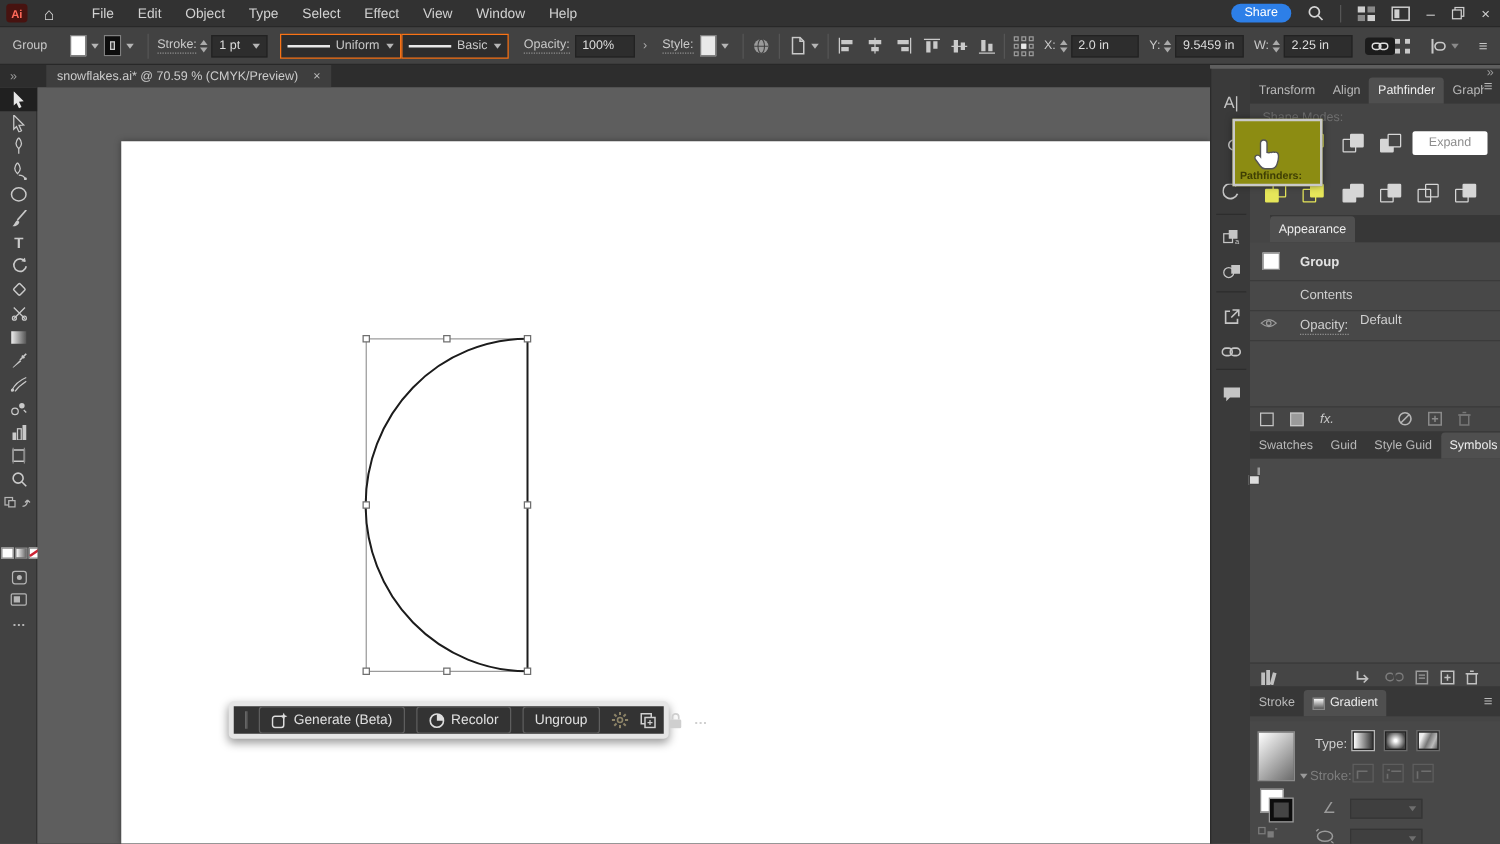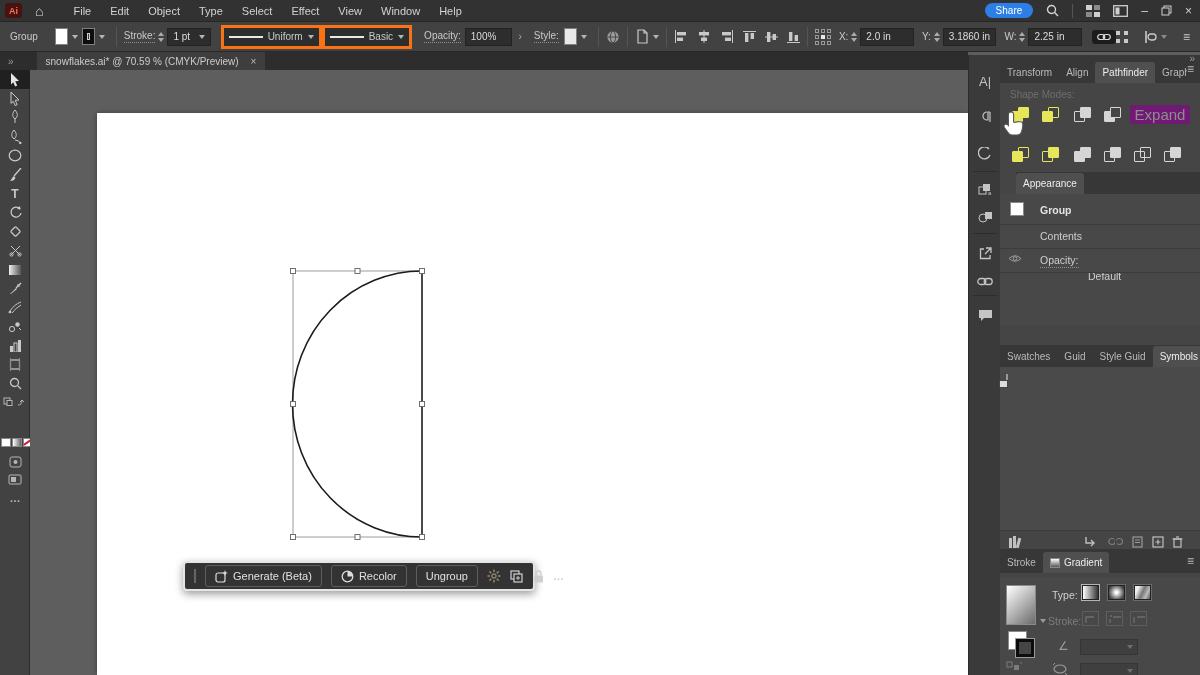--- a/index.html
+++ b/index.html
@@ -25,21 +25,21 @@
   .field{background:#2d2d2d;border:1px solid #222;height:16px;display:flex;align-items:center;padding:0 5px;color:#ddd;white-space:nowrap}
   .ulbl{border-bottom:1px dotted #8f8f8f;padding-bottom:1px;white-space:nowrap}
   .sw{width:15px;height:15px;border:1px solid #808080;background:#fff}
   .sw.stroke-sw{background:#0d0d0d;position:relative}
   .sw.stroke-sw:before{content:"";position:absolute;left:4px;top:4px;right:4px;bottom:4px;background:#3a3a3a;border:1px solid #ccc}
   .tri{width:0;height:0;border-left:3px solid transparent;border-right:3px solid transparent;border-top:4px solid #b5b5b5}
   .stepper{display:flex;flex-direction:column;gap:2px;margin:0 3px}
   .stepper .up{width:0;height:0;border-left:3px solid transparent;border-right:3px solid transparent;border-bottom:4px solid #aaa}
   .stepper .dn{width:0;height:0;border-left:3px solid transparent;border-right:3px solid transparent;border-top:4px solid #aaa}
   .vd{width:1px;height:20px;background:#555;margin:0 7px;flex:none}
-  .linepick{background:#2d2d2d;border:3px solid #f97316;height:18px;display:flex;align-items:center;gap:5px;padding:0 5px}
+  .linepick{background:#2d2d2d;border:1px solid #f97316;height:18px;display:flex;align-items:center;gap:5px;padding:0 5px}
   .linepick .ln{width:34px;height:2px;background:#e8e8e8}
   .refgrid{display:grid;grid-template-columns:repeat(3,4px);grid-template-rows:repeat(3,4px);gap:2px}
   .refgrid i{border:1px solid #9a9a9a;box-sizing:border-box}
   .refgrid i.c{background:#e8e8e8;border-color:#e8e8e8}
   .chainbox{background:#1c1c1c;border-radius:3px;padding:3px 5px}
 
   
   .tabbar{left:0;top:52px;width:968px;height:18px;background:#2d2d2d;display:flex;align-items:center}
   .tabbar .dc{margin-left:8px;color:#9a9a9a;font-size:10px;letter-spacing:1px}
   .doctab{background:#3e3e3e;height:18px;display:flex;align-items:center;gap:12px;padding:0 9px;margin-left:22px;color:#cccccc;font-size:10px}
@@ -54,21 +54,21 @@
   .trio{display:flex;gap:1px}
   .trio i{width:8px;height:7px;border:1px solid #888;background:#fff;position:relative}
   .trio i.g{background:linear-gradient(90deg,#fff,#666)}
   .trio i.n:after{content:"";position:absolute;left:-1px;top:2px;width:10px;height:2px;background:#c23;transform:rotate(-35deg)}
 
   
   .canvas{left:30px;top:70px;width:938px;height:605px;background:#5e5e5e}
   .artboard{left:67px;top:43px;width:871px;height:562px;background:#fff;box-shadow:0 0 5px rgba(0,0,0,.35)}
 
   
-  .ctxbar{left:153px;top:491px;width:352px;height:30px;background:#333;border:2px solid #e5e5e5;border-radius:4px;
+  .ctxbar{left:153px;top:491px;width:352px;height:30px;background:#333;border:4px solid #e5e5e5;border-radius:4px;
           display:flex;align-items:center;gap:9px;padding:0 9px;box-shadow:0 3px 8px rgba(0,0,0,.4)}
   .ctxhandle{width:3px;height:14px;border-left:1px solid #666;border-right:1px solid #666}
   .ctxbtn{border:1px solid #5e5e5e;border-radius:3px;height:20px;display:flex;align-items:center;gap:5px;padding:0 9px;color:#e0e0e0;font-size:11px;white-space:nowrap}
   .ctxico{color:#cfcfcf;display:flex;align-items:center;justify-content:center}
 
   
   .rstrip{left:968px;top:55px;width:32px;height:620px;background:#3a3a3a;border-left:1px solid #2b2b2b}
   .rsicon{position:absolute;left:0;width:32px;height:24px;display:flex;align-items:center;justify-content:center;color:#c5c5c5;font-size:12px}
   .rsdiv{position:absolute;left:4px;width:24px;height:1px;background:#2d2d2d}
 
@@ -77,21 +77,21 @@
   .phead{background:#373737;display:flex;align-items:flex-end;color:#b9b9b9;font-size:10px}
   .ptab{padding:5px 7px;white-space:nowrap}
   .ptab.active{background:#4f4f4f;color:#ededed;border-radius:3px 3px 0 0}
   .pmenu{margin-left:auto;margin-right:6px;color:#bbb;font-size:12px;align-self:center}
   .dim{color:#7d7d7d}
   .pf-ic{position:relative;width:16px;height:14px;color:#d6d6d6}
   .pf-ic .a,.pf-ic .b{position:absolute;width:9px;height:9px;border:1px solid currentColor;border-radius:1px}
   .pf-ic .a{left:0;top:4px}.pf-ic .b{left:6px;top:0}
   .pf-ic .f{background:currentColor}
   .yel{color:#e6e65a !important}
-  .exbtn{background:#701a75;color:#8d8d8d;border-radius:2px;font-size:15px;display:flex;align-items:center;justify-content:center}
+  .exbtn{background:#ffffff;color:#8d8d8d;border-radius:2px;font-size:10px;display:flex;align-items:center;justify-content:center}
   .rowdiv{position:absolute;left:0;width:200px;height:1px;background:#3b3b3b}
   .eye{stroke:#9a9a9a;fill:none}
   .minisw{width:14px;height:14px;background:#fff;border:1px solid #888}
   .symthumb{width:28px;height:28px;border:1px solid #999;background:
       repeating-linear-gradient(180deg,#8f8f8f 0 1.5px,#e6e6e6 1.5px 4.5px);position:relative}
   .symthumb:after{content:"";position:absolute;right:-1px;bottom:-1px;width:7px;height:6px;background:#ddd;border:1px solid #444}
   .gradsw{width:30px;height:40px;border:1px solid #8a8a8a;background:linear-gradient(135deg,#ffffff 0%,#bdbdbd 45%,#6a6a6a 100%)}
   .gtbtn{width:17px;height:15px;border:1px solid #222;outline:1px solid #6a6a6a}
   .gt-lin{background:linear-gradient(90deg,#fff,#333)}
   .gt-rad{background:radial-gradient(circle,#fff 10%,#444 80%)}
@@ -271,21 +271,21 @@
     <span class="stepper">
         <i class="up"></i>
         <i class="dn"></i>
       </span>
     <span class="field" style="width:56px">2.0 in</span>
     <span style="margin-left:8px">Y:</span>
     <span class="stepper">
         <i class="up"></i>
         <i class="dn"></i>
       </span>
-    <span class="field" style="width:56px">3.1860 in</span>
+    <span class="field" style="width:56px">9.5459 in</span>
     <span style="margin-left:8px">W:</span>
     <span class="stepper">
         <i class="up"></i>
         <i class="dn"></i>
       </span>
     <span class="field" style="width:56px">2.25 in</span>
     <span class="chainbox" style="margin-left:10px">
       <svg width="14" height="8" viewBox="0 0 14 8">
           <rect x="0.7" y="1.5" width="7" height="5" rx="2.5" stroke="#ddd" fill="none" stroke-width="1.2"></rect>
           <rect x="6.3" y="1.5" width="7" height="5" rx="2.5" stroke="#ddd" fill="none" stroke-width="1.2"></rect>
@@ -602,24 +602,48 @@
       <div class="rowdiv" style="top:30px"></div>
       <span class="r" style="left:40px;top:36px;color:#cfcfcf;font-size:10.5px">Contents</span>
       <div class="rowdiv" style="top:54px"></div>
       <span class="r" style="left:8px;top:60px">
         <svg width="14" height="9" viewBox="0 0 14 9" class="eye">
             <path d="M1 4.5 Q7 -1 13 4.5 Q7 10 1 4.5 Z"></path>
             <circle cx="7" cy="4.5" r="1.8"></circle>
           </svg>
       </span>
       <span class="r ulbl" style="left:40px;top:60px;color:#cfcfcf;font-size:10.5px">Opacity:</span>
-      <span class="r" style="left:88px;top:76px;color:#cfcfcf;font-size:10.5px">Default</span>
+      <span class="r" style="left:88px;top:56px;color:#cfcfcf;font-size:10.5px">Default</span>
       <div class="rowdiv" style="top:78px"></div>
     </div>
 
+    <div class="r" style="left:0;top:270px;width:200px;height:20px;background:#454545;border-top:1px solid #3a3a3a">
+      <span class="r" style="left:8px;top:4px;width:11px;height:11px;border:1.4px solid #c5c5c5"></span>
+      <span class="r" style="left:32px;top:4px;width:11px;height:11px;border:1.4px solid #c5c5c5;background:#9a9a9a"></span>
+      <span class="r" style="left:56px;top:3px;color:#c5c5c5;font-style:italic;font-size:10.5px">fx.</span>
+      <span class="r" style="left:118px;top:3px">
+        <svg width="12" height="12" viewBox="0 0 12 12">
+            <circle cx="6" cy="6" r="4.8" fill="none" stroke="#b5b5b5" stroke-width="1.3"></circle>
+            <line x1="2.6" y1="9.4" x2="9.4" y2="2.6" stroke="#b5b5b5" stroke-width="1.3"></line>
+          </svg>
+      </span>
+      <span class="r" style="left:142px;top:3px">
+        <svg width="12" height="12" viewBox="0 0 12 12">
+            <rect x="1" y="1" width="10" height="10" fill="none" stroke="#8a8a8a" stroke-width="1.2"></rect>
+            <path d="M6 3.5 v5 M3.5 6 h5" stroke="#8a8a8a" stroke-width="1.2"></path>
+          </svg>
+      </span>
+      <span class="r" style="left:166px;top:3px">
+        <svg width="11" height="12" viewBox="0 0 11 12">
+            <rect x="2" y="3" width="7" height="8" fill="none" stroke="#777" stroke-width="1.2"></rect>
+            <line x1="0.5" y1="3" x2="10.5" y2="3" stroke="#777" stroke-width="1.2"></line>
+            <line x1="4" y1="1" x2="7" y2="1" stroke="#777" stroke-width="1.2"></line>
+          </svg>
+      </span>
+    </div>
 
     <div class="phead r" style="left:0;top:290px;width:200px;height:22px">
       <span class="ptab">Swatches</span>
       <span class="ptab">Guid</span>
       <span class="ptab">Style Guid</span>
       <span class="ptab active">Symbols</span>
 
     </div>
     <div class="r" style="left:0;top:312px;width:200px;height:163px;background:#4a4a4a">
       <span class="symthumb r" style="left:6px;top:8px"></span>
@@ -718,19 +742,22 @@
             <ellipse cx="8" cy="6" rx="6" ry="4" fill="none" stroke="#9a9a9a" stroke-width="1.2"></ellipse>
             <path d="M1 2 l2-2 M13 10 l2 2" stroke="#9a9a9a"></path>
           </svg>
       </span>
       <span class="gdrop r" style="left:80px;top:86px">
           <span class="tri"></span>
         </span>
     </div>
   </div>
 
+  <div class="callout r">
+    <span class="lbl">Pathfinders:</span>
+  </div>
   <div class="handcursor r">
     <svg width="24" height="28" viewBox="0 0 24 28">
       <path d="M9 2 c1.6 0 2.6 1 2.6 2.6 V12 l1.4 0.3 c0 0 1-0.6 2.2-0.3 c0 0 1.2-0.7 2.4-0.2 c0 0 2.6-0.4 3 1.6 c0.5 2.4-0.2 5.8-1 8 c-0.8 2.2-1.6 3.6-4.6 3.6 h-5 c-1.8 0-2.8-0.8-3.8-2.2 L2.4 17.6 c-0.9-1.3-0.4-2.8 0.8-3.3 c1-0.4 2.2 0 3.2 1.2 V4.6 C6.4 3 7.4 2 9 2 Z" fill="#ffffff" stroke="#555" stroke-width="1.1"></path>
     </svg>
   </div>
 
 </div>
 
 </body></html>

